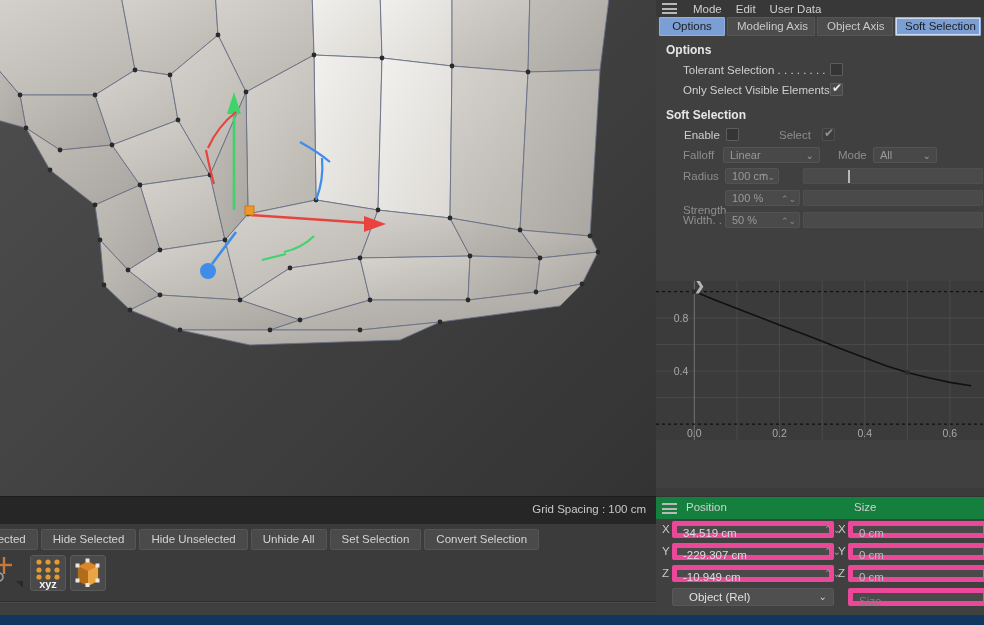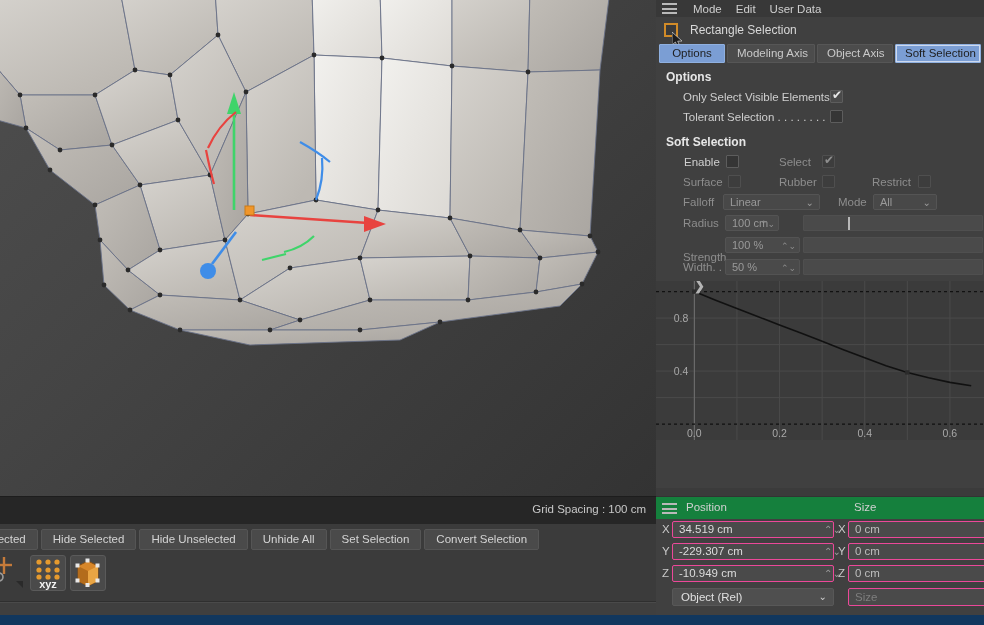--- a/index.html
+++ b/index.html
@@ -99,28 +99,28 @@
   
   #coords{ position:absolute; left:656px; top:496px; width:328px; height:119px;
            background:#404040; border-top:1px solid #333; }
   #co-head{ height:22px; position:relative; background:#15803d; }
   #co-head .hamburger{ position:absolute; left:6px; top:6px; margin:0; }
   .cohlbl{ position:absolute; top:4px; font-size:11.5px; color:#d0d0d0; }
 
   .corow{ position:relative; height:22px; }
   .axl{ position:absolute; font-size:11.5px; color:#c9c9c9; top:4px; }
   .cofield{ position:absolute; height:17px; top:2px; background:#4a4a4a;
-            border:1px solid #ec4899; border-radius:2px; color:#dcdcdc;
+            border:5px solid #ec4899; border-radius:2px; color:#dcdcdc;
             font-size:11.5px; line-height:15px; padding-left:6px; cursor:text; }
   .cofield.empty{ color:#bdbdbd; }
   .cofield.placeholder{ color:#7e7e7e; }
   .cospin{ position:absolute; font-size:10px; color:#9b9b9b; top:5px; }
   .coselect{ position:absolute; height:18px; background:#4f4f4f; border:1px solid #585858;
              border-radius:2px; color:#e0e0e0; font-size:11.5px; line-height:16px;
-             padding-left:8px; cursor:pointer; }
+             padding-left:16px; cursor:pointer; }
   .coselect .chev{ position:absolute; right:6px; top:0px; font-size:10px; color:#cfcfcf; }
 
   #panel-sep{ position:absolute; left:656px; top:488px; width:328px; height:8px;
               background:#3b3b3b; }
 </style>
 </head>
 <body>
 
 <div id="app">
 
@@ -334,64 +334,49 @@
       <span class="hamburger">
         <i></i>
           <i></i>
           <i></i>
       </span>
       <span class="menu-item">Mode</span>
       <span class="menu-item">Edit</span>
       <span class="menu-item">User Data</span>
     </div>
 
-    <div id="titlerow">
-      <div id="sel-square"></div>
-      <svg id="cursor-arrow" width="14" height="17" viewBox="0 0 14 17">
-        <polygon points="0,0 0,13 3.4,10 5.8,15.5 8,14.4 5.7,9.2 10,9" fill="#1c1c1c" stroke="#d8d8d8" stroke-width="0.7"></polygon>
-      </svg>
-      <div id="title-text">Rectangle Selection</div>
-    </div>
 
     <div id="tabs">
       <div class="tab active" style="width:86px">Options</div>
       <div class="tab" style="width:88px">Modeling Axis</div>
       <div class="tab" style="width:76px">Object Axis</div>
       <div class="tab active outlined" style="width:86px">Soft Selection</div>
     </div>
 
     <div class="section-title">Options</div>
 
     <div class="prow">
+      <span class="lbl" style="left:27px;top:3px">Tolerant Selection . . . . . . . .</span>
+      <span class="cbx" style="left:174px;top:2px"></span>
+    </div>
+
+    <div class="prow">
       <span class="lbl" style="left:27px;top:3px">Only Select Visible Elements</span>
       <span class="cbx checked" style="left:174px;top:2px"></span>
-    </div>
-
-    <div class="prow">
-      <span class="lbl" style="left:27px;top:3px">Tolerant Selection . . . . . . . .</span>
-      <span class="cbx" style="left:174px;top:2px"></span>
     </div>
 
     <div class="section-title">Soft Selection</div>
 
     <div class="prow">
       <span class="lbl" style="left:28px;top:3px">Enable</span>
       <span class="cbx" style="left:70px;top:2px"></span>
       <span class="lbl dim" style="left:123px;top:3px;color:#8d8d8d">Select</span>
       <span class="cbx checked dimbox" style="left:166px;top:2px"></span>
     </div>
 
-    <div class="prow dim">
-      <span class="lbl" style="left:27px;top:3px">Surface</span>
-      <span class="cbx dimbox" style="left:72px;top:2px"></span>
-      <span class="lbl" style="left:123px;top:3px">Rubber</span>
-      <span class="cbx dimbox" style="left:166px;top:2px"></span>
-      <span class="lbl" style="left:216px;top:3px">Restrict</span>
-      <span class="cbx dimbox" style="left:262px;top:2px"></span>
-    </div>
 
     <div class="prow dim">
       <span class="lbl" style="left:27px;top:3px">Falloff</span>
       <span class="dd" style="left:67px;top:1px;width:97px">
         <span>Linear</span>
         <span class="chev">⌄</span>
       </span>
       <span class="lbl" style="left:182px;top:3px">Mode</span>
       <span class="dd" style="left:217px;top:1px;width:64px">
         <span>All</span>

